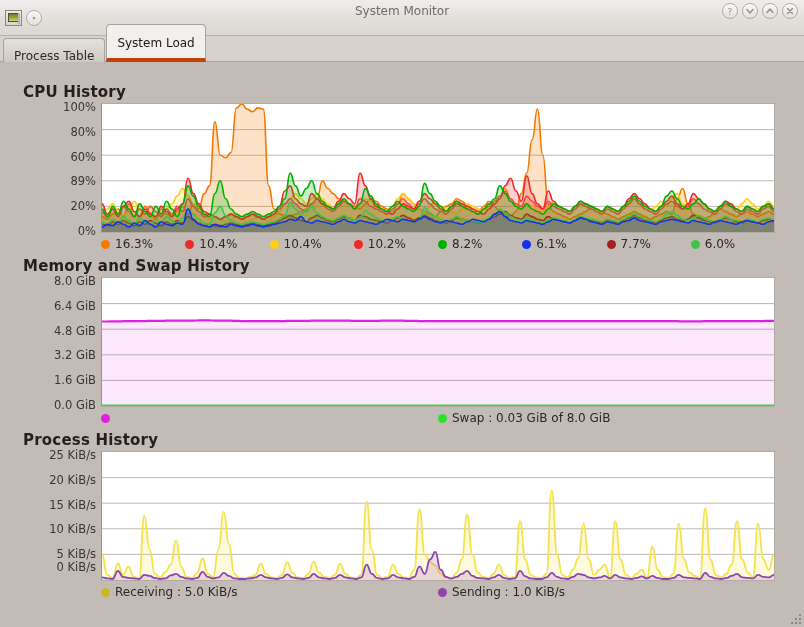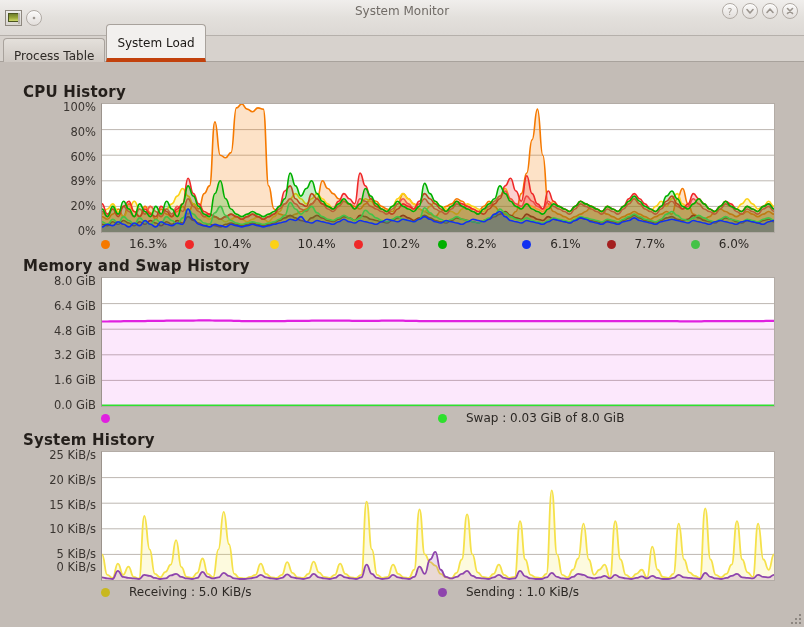--- a/index.html
+++ b/index.html
@@ -131,21 +131,21 @@
 
   
   .legend {
     display: flex;
     font-size: 12px;
     color: #2c2824;
     padding-top: 4px;
     padding-left: 86px;
     padding-right: 14px;
   }
-  .legend .item { display: flex; align-items: center; gap: 19px; white-space: nowrap; }
+  .legend .item { display: flex; align-items: center; gap: 5px; white-space: nowrap; }
   .dot { width: 9px; height: 9px; border-radius: 50%; display: inline-block; }
 
   .cpu-legend .item { flex: 1 1 0; }
   .mem-legend .item { width: 50%; }
   .net-legend .item { width: 50%; }
 
   
   .statusbar {
     height: 23px;
     background: #c3bcb6;
@@ -302,21 +302,21 @@
   <div class="legend mem-legend">
     <div class="item">
         <span class="dot" style="background: rgb(224, 32, 224);"></span>
       </div>
     <div class="item">
         <span class="dot" style="background: rgb(46, 224, 46);"></span>
         <span>Swap : 0.03 GiB of 8.0 GiB</span>
       </div>
   </div>
 
-  <div class="section-title">System History</div>
+  <div class="section-title">Process History</div>
   <div class="graph-row">
     <div class="ylabels" style="height:130px">
       <span style="top:4px">25 KiB/s</span>
       <span style="top:28.8px">20 KiB/s</span>
       <span style="top:53.6px">15 KiB/s</span>
       <span style="top:78.4px">10 KiB/s</span>
       <span style="top:103.2px">5 KiB/s</span>
       <span style="top:116px">0 KiB/s</span>
     </div>
     <div class="plot" style="height:130px">

